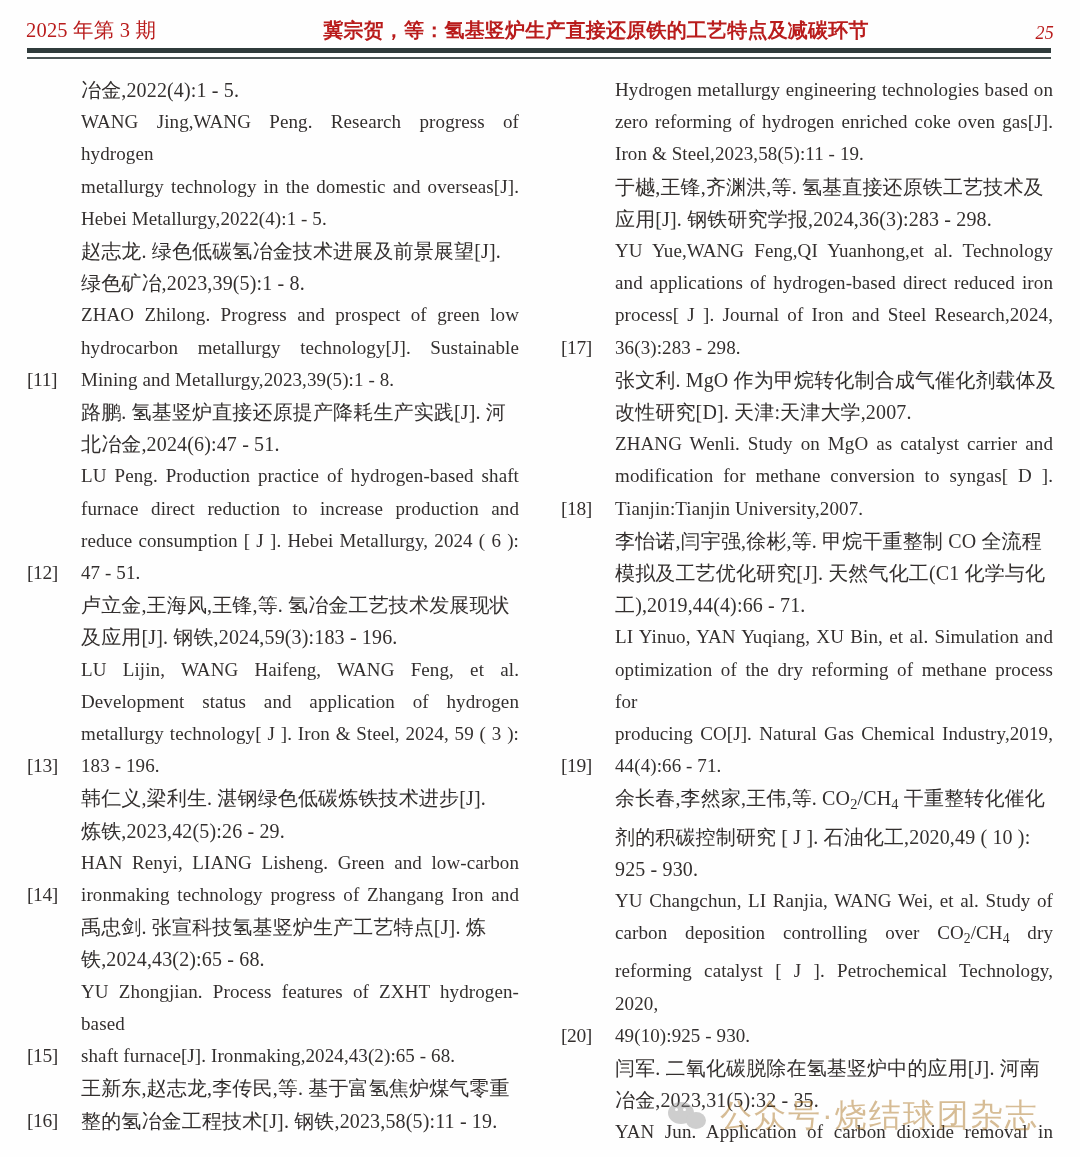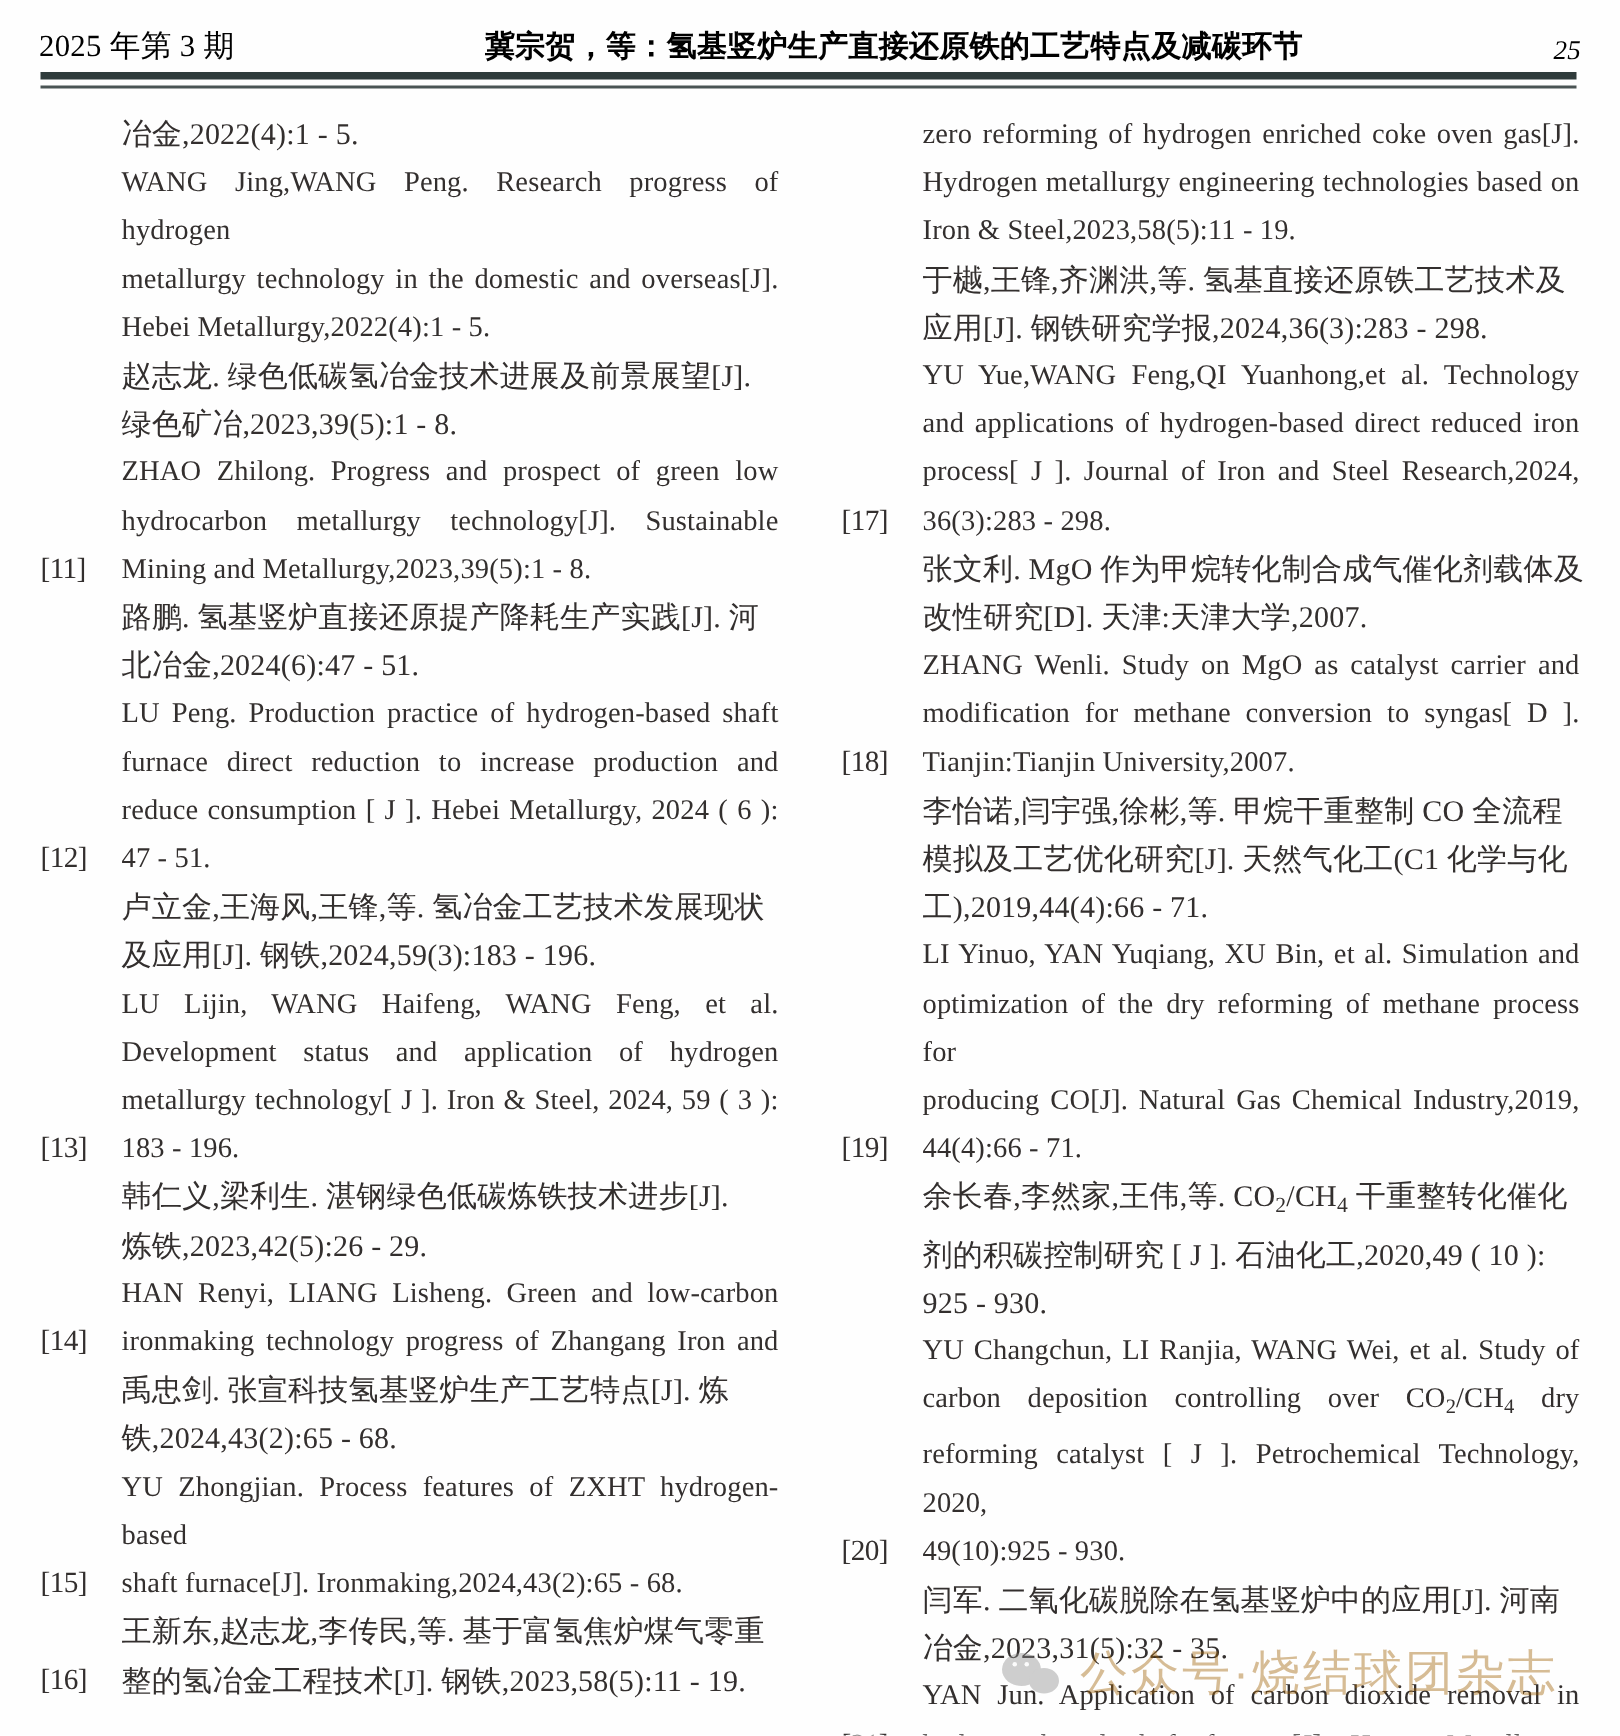--- a/index.html
+++ b/index.html
@@ -27,21 +27,21 @@
   .runhead {
     position: absolute;
     left: 26px;
     top: 14px;
     width: 1028px;
     height: 30px;
     display: flex;
     align-items: flex-end;
     font-size: 20.5px;
     letter-spacing: 0.2px;
-    color: #000000;
+    color: #b91c1c;
   }
   .runhead .folio-left {
     flex: 0 0 auto;
     white-space: nowrap;
     font-family: "Liberation Serif", "DejaVu Serif", serif;
   }
   .runhead .rh-title {
     flex: 1 1 auto;
     text-align: center;
     white-space: nowrap;
@@ -247,22 +247,22 @@
           <div class="ref-body">
             <div class="ln-zh">王新东,赵志龙,李传民,等. 基于富氢焦炉煤气零重</div>
             <div class="ln-zh">整的氢冶金工程技术[J]. 钢铁,2023,58(5):11 - 19.</div>
           </div>
         </div>
       </div>
     <div class="col" id="col-right">
         <div class="ref ref-noNum">
           <div class="ref-num">&nbsp;</div>
           <div class="ref-body">
+            <div class="ln-just stretch">Hydrogen metallurgy engineering technologies based on</div>
             <div class="ln-just stretch">zero reforming of hydrogen enriched coke oven gas[J].</div>
-            <div class="ln-just stretch">Hydrogen metallurgy engineering technologies based on</div>
             <div class="ln-just">Iron &amp; Steel,2023,58(5):11 - 19.</div>
           </div>
         </div>
         <div class="ref">
           <div class="ref-num">[17]</div>
           <div class="ref-body">
             <div class="ln-zh">于樾,王锋,齐渊洪,等. 氢基直接还原铁工艺技术及</div>
             <div class="ln-zh">应用[J]. 钢铁研究学报,2024,36(3):283 - 298.</div>
             <div class="ln-just stretch">YU Yue,WANG Feng,QI Yuanhong,et al. Technology</div>
             <div class="ln-just stretch">and applications of hydrogen-based direct reduced iron</div>

